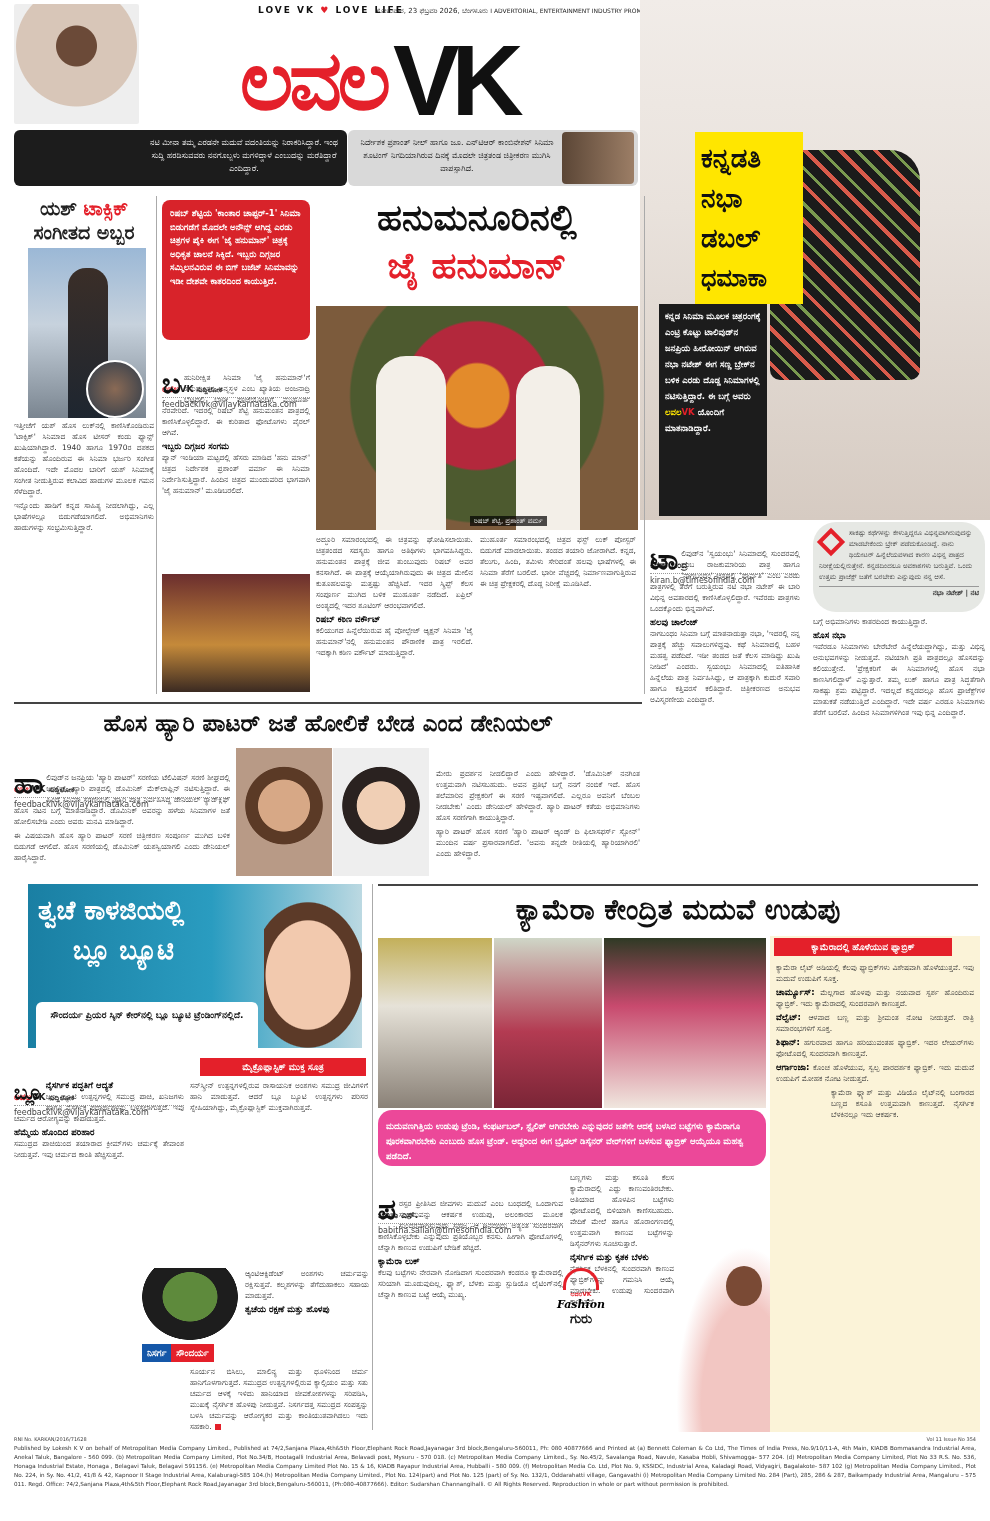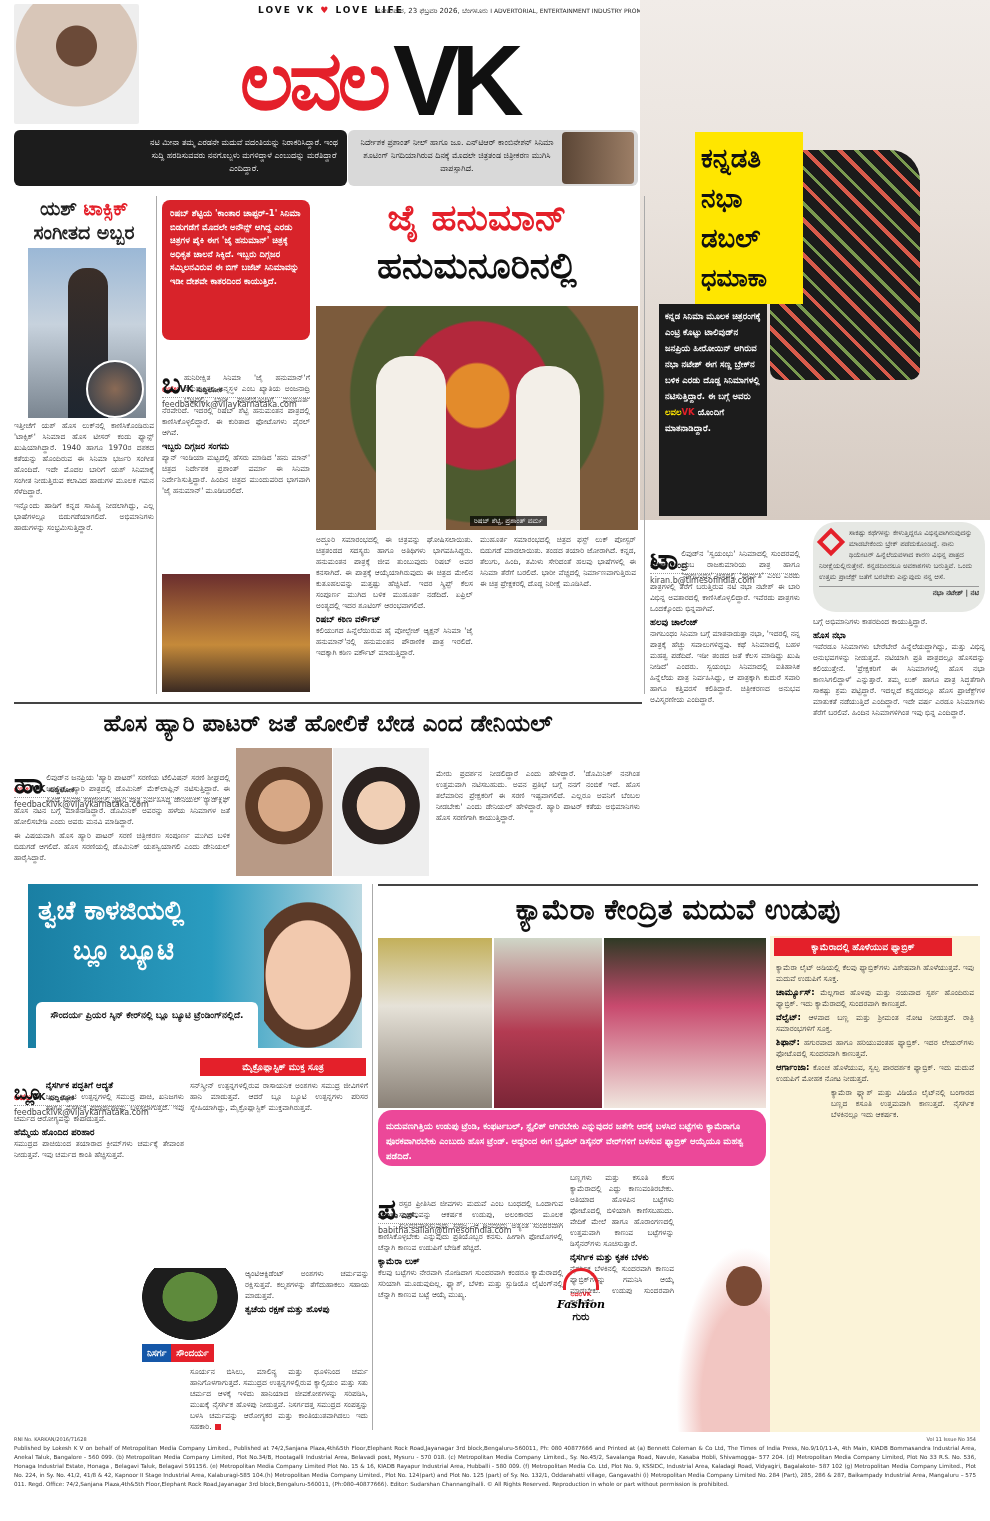--- a/index.html
+++ b/index.html
@@ -73,22 +73,22 @@
   <p>ಇತ್ತೀಚೆಗೆ ಯಶ್ ಹೊಸ ಲುಕ್‌ನಲ್ಲಿ ಕಾಣಿಸಿಕೊಂಡಿರುವ 'ಟಾಕ್ಸಿಕ್' ಸಿನಿಮಾದ ಹೊಸ ಟೀಸರ್ ಕಂಡು ಫ್ಯಾನ್ಸ್ ಖುಷಿಯಾಗಿದ್ದಾರೆ. 1940 ಹಾಗೂ 1970ರ ದಶಕದ ಕತೆಯನ್ನು ಹೊಂದಿರುವ ಈ ಸಿನಿಮಾ ಭರ್ಜರಿ ಸಂಗೀತ ಹೊಂದಿದೆ. ಇದೇ ಮೊದಲ ಬಾರಿಗೆ ಯಶ್ ಸಿನಿಮಾಕ್ಕೆ ಸಂಗೀತ ನೀಡುತ್ತಿರುವ ಕಲಾವಿದ ಹಾಡುಗಳ ಮೂಲಕ ಗಮನ ಸೆಳೆದಿದ್ದಾರೆ.</p>
   <p>ಇನ್ನೊಂದು ಹಾಡಿಗೆ ಕನ್ನಡ ಸಾಹಿತ್ಯ ನೀಡಲಾಗಿದ್ದು, ಎಲ್ಲ ಭಾಷೆಗಳಲ್ಲೂ ಬಿಡುಗಡೆಯಾಗಲಿದೆ. ಅಭಿಮಾನಿಗಳು ಹಾಡುಗಳನ್ನು ಸಂಭ್ರಮಿಸುತ್ತಿದ್ದಾರೆ.</p>
 </div>
 
 <div class="rule-v" style="left:156px;top:196px;height:498px;"></div>
 
 <div class="abs" style="left:162px;top:200px;width:148px;height:140px;background:#d8232a;border-radius:8px;color:#fff;padding:7px 8px;font-size:8.5px;line-height:13.5px;font-weight:bold;">
   <span>ರಿಷಬ್ ಶೆಟ್ಟಿಯ 'ಕಾಂತಾರ ಚಾಪ್ಟರ್-1' ಸಿನಿಮಾ ಬಿಡುಗಡೆಗೆ ಮೊದಲೇ ಅನೌನ್ಸ್ ಆಗಿದ್ದ ಎರಡು ಚಿತ್ರಗಳ ಪೈಕಿ ಈಗ 'ಜೈ ಹನುಮಾನ್' ಚಿತ್ರಕ್ಕೆ ಅಧಿಕೃತ ಚಾಲನೆ ಸಿಕ್ಕಿದೆ. ಇಬ್ಬರು ದಿಗ್ಗಜರ ಸಮ್ಮಿಲನವಿರುವ ಈ ಬಿಗ್ ಬಜೆಟ್ ಸಿನಿಮಾವನ್ನು ಇಡೀ ದೇಶವೇ ಕಾತರದಿಂದ ಕಾಯುತ್ತಿದೆ.</span>
 </div>
 <div class="abs" style="left:316px;top:194px;width:322px;text-align:center;">
+  <div style="font-size:36px;line-height:48px;font-weight:bold;color:#111;">ಹನುಮನೂರಿನಲ್ಲಿ</div>
   <div style="font-size:36px;line-height:48px;font-weight:bold;color:#e4202a;">ಜೈ ಹನುಮಾನ್</div>
-  <div style="font-size:36px;line-height:48px;font-weight:bold;color:#111;">ಹನುಮನೂರಿನಲ್ಲಿ</div>
 </div>
 <div class="abs" style="left:162px;top:344px;width:148px;">
   <div class="byline"><span class="lv">ಲವಲ</span><span>VK</span> <span style="font-size:7px;">ಸುದ್ದಿಲೋಕ</span></div>
   <div class="email">feedbacklvk@vijaykarnataka.com</div>
 </div>
 <div class="abs body-text" style="left:162px;top:372px;width:148px;height:200px;">
   <span class="dropcap">ಬ</span>
   <p>ಹುನಿರೀಕ್ಷಿತ ಸಿನಿಮಾ 'ಜೈ ಹನುಮಾನ್'ಗೆ ಹನುಮಂತನ ಜನ್ಮಸ್ಥಳ ಎಂಬ ಖ್ಯಾತಿಯ ಅಂಜನಾದ್ರಿ ಬೆಟ್ಟದಲ್ಲಿ ಭಾರೀ ಪೂಜೆಯೊಂದಿಗೆ ಮುಹೂರ್ತ ನೆರವೇರಿದೆ. ಇದರಲ್ಲಿ ರಿಷಬ್ ಶೆಟ್ಟಿ ಹನುಮಂತನ ಪಾತ್ರದಲ್ಲಿ ಕಾಣಿಸಿಕೊಳ್ಳಲಿದ್ದಾರೆ. ಈ ಕುರಿತಾದ ಫೋಟೊಗಳು ವೈರಲ್ ಆಗಿವೆ.</p>
   <div class="sub">ಇಬ್ಬರು ದಿಗ್ಗಜರ ಸಂಗಮ</div>
   <p>ಪ್ಯಾನ್ ಇಂಡಿಯಾ ಮಟ್ಟದಲ್ಲಿ ಹೆಸರು ಮಾಡಿದ 'ಹನು ಮಾನ್' ಚಿತ್ರದ ನಿರ್ದೇಶಕ ಪ್ರಶಾಂತ್ ವರ್ಮಾ ಈ ಸಿನಿಮಾ ನಿರ್ದೇಶಿಸುತ್ತಿದ್ದಾರೆ. ಹಿಂದಿನ ಚಿತ್ರದ ಮುಂದುವರಿದ ಭಾಗವಾಗಿ 'ಜೈ ಹನುಮಾನ್' ಮೂಡಿಬರಲಿದೆ.</p>
@@ -144,20 +144,21 @@
 </div>
 <div class="abs body-text" style="left:14px;top:772px;width:216px;height:105px;">
   <span class="dropcap">ಹಾ</span>
   <p>ಲಿವುಡ್‌ನ ಜನಪ್ರಿಯ 'ಹ್ಯಾರಿ ಪಾಟರ್' ಸರಣಿಯ ಟೆಲಿವಿಷನ್ ಸರಣಿ ಶೀಘ್ರದಲ್ಲಿ ಬರಲಿದೆ. ಹ್ಯಾರಿ ಪಾತ್ರದಲ್ಲಿ ಡೊಮಿನಿಕ್ ಮೆಕ್‌ಲಾಫ್ಲಿನ್ ನಟಿಸುತ್ತಿದ್ದಾರೆ. ಈ ಹಿಂದೆ ಸಿನಿಮಾ ಸರಣಿಯಲ್ಲಿ ಹ್ಯಾರಿ ಪಾತ್ರ ನಿರ್ವಹಿಸಿದ್ದ ಡೇನಿಯಲ್ ರ‍್ಯಾಡ್‌ಕ್ಲಿಫ್ ಹೊಸ ನಟನ ಬಗ್ಗೆ ಮಾತನಾಡಿದ್ದಾರೆ. ಡೊಮಿನಿಕ್ ಅವರನ್ನು ಹಳೆಯ ಸಿನಿಮಾಗಳ ಜತೆ ಹೋಲಿಸಬೇಡಿ ಎಂದು ಅವರು ಮನವಿ ಮಾಡಿದ್ದಾರೆ.</p>
   <p>ಈ ವಿಷಯವಾಗಿ ಹೊಸ ಹ್ಯಾರಿ ಪಾಟರ್ ಸರಣಿ ಚಿತ್ರೀಕರಣ ಸಂಪೂರ್ಣ ಮುಗಿದ ಬಳಿಕ ಬಿಡುಗಡೆ ಆಗಲಿದೆ. ಹೊಸ ಸರಣಿಯಲ್ಲಿ ಡೊಮಿನಿಕ್ ಯಶಸ್ವಿಯಾಗಲಿ ಎಂದು ಡೇನಿಯಲ್ ಹಾರೈಸಿದ್ದಾರೆ.</p>
 </div>
 <div class="abs" style="left:236px;top:748px;width:96px;height:128px;background:radial-gradient(circle at 50% 45%,#d7a886 0 30%,#5b3a26 31% 45%,#b89a86 46%);"></div>
 <div class="abs" style="left:333px;top:748px;width:96px;height:128px;background:radial-gradient(circle at 50% 45%,#f0cfb5 0 28%,#2a2220 29% 45%,#eee 46%);"></div>
 <div class="abs body-text" style="left:436px;top:744px;width:204px;height:135px;margin-top:24px;">
   <p>ಮೇರು ಪ್ರದರ್ಶನ ನೀಡಲಿದ್ದಾರೆ ಎಂದು ಹೇಳಿದ್ದಾರೆ. 'ಡೊಮಿನಿಕ್ ನನಗಿಂತ ಉತ್ತಮವಾಗಿ ನಟಿಸಬಹುದು. ಅವನ ಪ್ರತಿಭೆ ಬಗ್ಗೆ ನನಗೆ ನಂಬಿಕೆ ಇದೆ. ಹೊಸ ತಲೆಮಾರಿನ ಪ್ರೇಕ್ಷಕರಿಗೆ ಈ ಸರಣಿ ಇಷ್ಟವಾಗಲಿದೆ. ಎಲ್ಲರೂ ಅವನಿಗೆ ಬೆಂಬಲ ನೀಡಬೇಕು' ಎಂದು ಡೇನಿಯಲ್ ಹೇಳಿದ್ದಾರೆ. ಹ್ಯಾರಿ ಪಾಟರ್ ಕತೆಯ ಅಭಿಮಾನಿಗಳು ಹೊಸ ಸರಣಿಗಾಗಿ ಕಾಯುತ್ತಿದ್ದಾರೆ.</p>
+  <p>ಹ್ಯಾರಿ ಪಾಟರ್ ಹೊಸ ಸರಣಿ 'ಹ್ಯಾರಿ ಪಾಟರ್ ಆ್ಯಂಡ್ ದಿ ಫಿಲಾಸಫರ್ಸ್ ಸ್ಟೋನ್' ಮುಂದಿನ ವರ್ಷ ಪ್ರಸಾರವಾಗಲಿದೆ. 'ಅವನು ತನ್ನದೇ ರೀತಿಯಲ್ಲಿ ಹ್ಯಾರಿಯಾಗಿರಲಿ' ಎಂದು ಹೇಳಿದ್ದಾರೆ.</p>
 </div>
 
 <div class="abs" style="left:28px;top:884px;width:334px;height:164px;background:linear-gradient(90deg,#1a7fa3 0,#2a9cc0 55%,#bcd9e2 100%);overflow:hidden;">
   <div style="position:absolute;left:10px;top:6px;font-size:26px;line-height:40px;font-weight:bold;color:#fff;">ತ್ವಚೆ ಕಾಳಜಿಯಲ್ಲಿ</div>
   <div style="position:absolute;left:45px;top:46px;font-size:26px;line-height:40px;font-weight:bold;color:#fff;">ಬ್ಲೂ ಬ್ಯೂಟಿ</div>
   <div style="position:absolute;left:236px;top:6px;width:110px;height:170px;background:radial-gradient(ellipse at 40% 50%,#f2c9ae 0 45%,#5c3a28 46% 60%,transparent 61%);"></div>
   <div style="position:absolute;left:8px;top:118px;width:222px;height:56px;background:#fff;border-radius:6px;font-size:9px;line-height:14px;font-weight:bold;color:#111;text-align:center;padding:6px 8px;">
     <span>ಸೌಂದರ್ಯ ಪ್ರಿಯರ ಸ್ಕಿನ್ ಕೇರ್‌ನಲ್ಲಿ ಬ್ಲೂ ಬ್ಯೂಟಿ ಟ್ರೆಂಡಿಂಗ್‌ನಲ್ಲಿದೆ.</span>
   </div>
 </div>
@@ -219,21 +220,21 @@
 </div>
 <div class="abs body-text" style="left:570px;top:1172px;width:104px;height:258px;">
   <p>ಬಣ್ಣಗಳು ಮತ್ತು ಕಸೂತಿ ಕೆಲಸ ಕ್ಯಾಮೆರಾದಲ್ಲಿ ಎದ್ದು ಕಾಣುವಂತಿರಬೇಕು. ಅತಿಯಾದ ಹೊಳಪಿನ ಬಟ್ಟೆಗಳು ಫೋಟೊದಲ್ಲಿ ಬಿಳಿಯಾಗಿ ಕಾಣಿಸಬಹುದು. ವೇದಿಕೆ ಮೇಲೆ ಹಾಗೂ ಹೊರಾಂಗಣದಲ್ಲಿ ಉತ್ತಮವಾಗಿ ಕಾಣುವ ಬಟ್ಟೆಗಳನ್ನು ಡಿಸೈನರ್‌ಗಳು ಸೂಚಿಸುತ್ತಾರೆ.</p>
   <div class="sub">ನೈಸರ್ಗಿಕ ಮತ್ತು ಕೃತಕ ಬೆಳಕು</div>
   <p>ನೈಸರ್ಗಿಕ ಬೆಳಕಿನಲ್ಲಿ ಸುಂದರವಾಗಿ ಕಾಣುವ ಫ್ಯಾಬ್ರಿಕ್‌ಗಳನ್ನು ಗಮನಿಸಿ ಆಯ್ಕೆ ಮಾಡಬೇಕು. ಉಡುಪು ಸುಂದರವಾಗಿ ಕಾಣುತ್ತದೆ.</p>
 </div>
 <div class="abs" style="left:548px;top:1268px;width:66px;height:58px;text-align:center;">
   <div style="width:36px;height:22px;margin:0 auto;border:3px solid #e4202a;border-bottom:none;border-radius:18px 18px 0 0;"></div>
   <div style="font-size:6px;color:#e4202a;font-weight:bold;">ಲವಲVK</div>
   <div style="font-size:11px;font-style:italic;font-weight:bold;color:#000000;font-family:'DejaVu Serif',serif;">Fashion</div>
-  <div style="font-size:10px;font-weight:bold;color:#111;">ಗುರು</div>
+  <div style="font-size:13px;font-weight:bold;color:#111;">ಗುರು</div>
 </div>
 <div class="abs" style="left:676px;top:1246px;width:140px;height:186px;background:radial-gradient(ellipse at 50% 85%,#f2c6c2 0 45%,#fff 70%);">
   <div style="position:absolute;left:50px;top:20px;width:36px;height:40px;border-radius:50%;background:#7a4a35;"></div>
 </div>
 
 <div class="abs" style="left:770px;top:936px;width:210px;height:496px;background:#fbf3d8;padding:26px 6px 4px 6px;">
   <div style="position:absolute;left:4px;top:2px;width:178px;height:18px;background:#e4202a;color:#fff;font-size:9px;font-weight:bold;text-align:center;line-height:18px;">
     <span>ಕ್ಯಾಮೆರಾದಲ್ಲಿ ಹೊಳೆಯುವ ಫ್ಯಾಬ್ರಿಕ್</span>
   </div>
   <div class="body-text">

